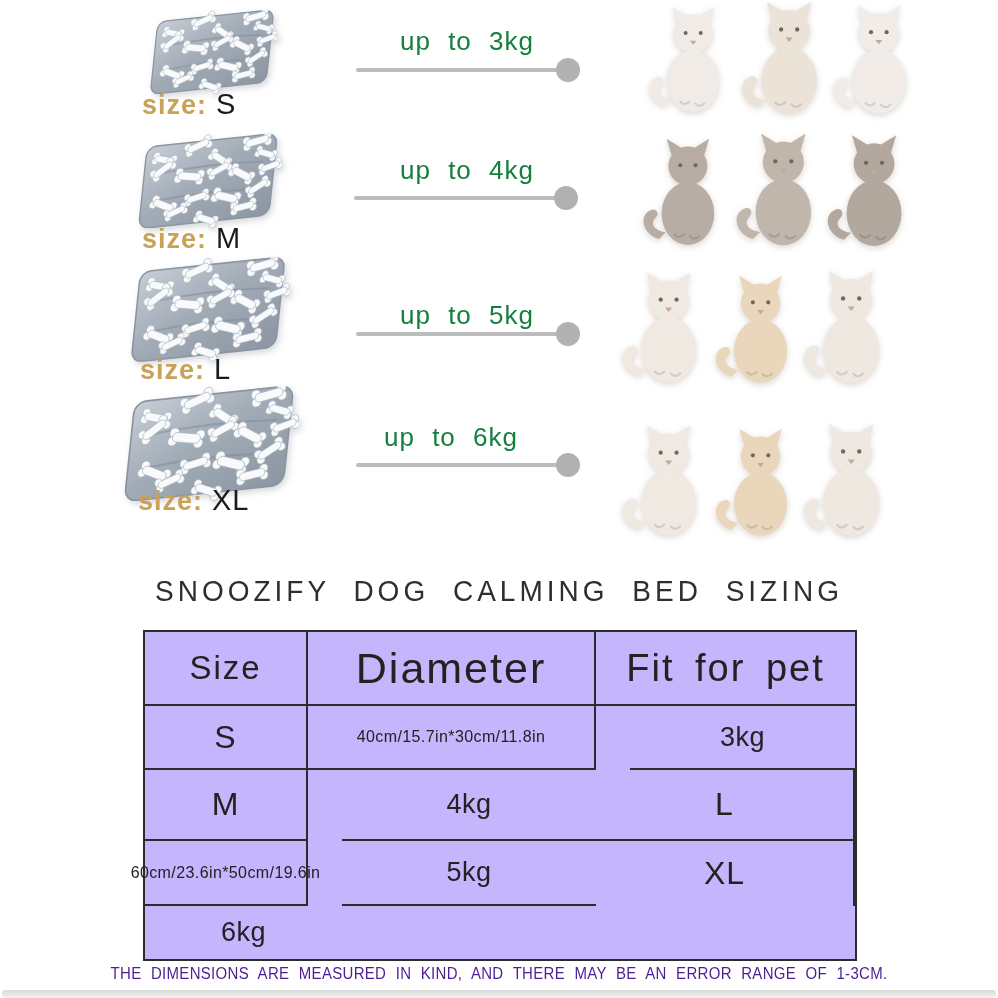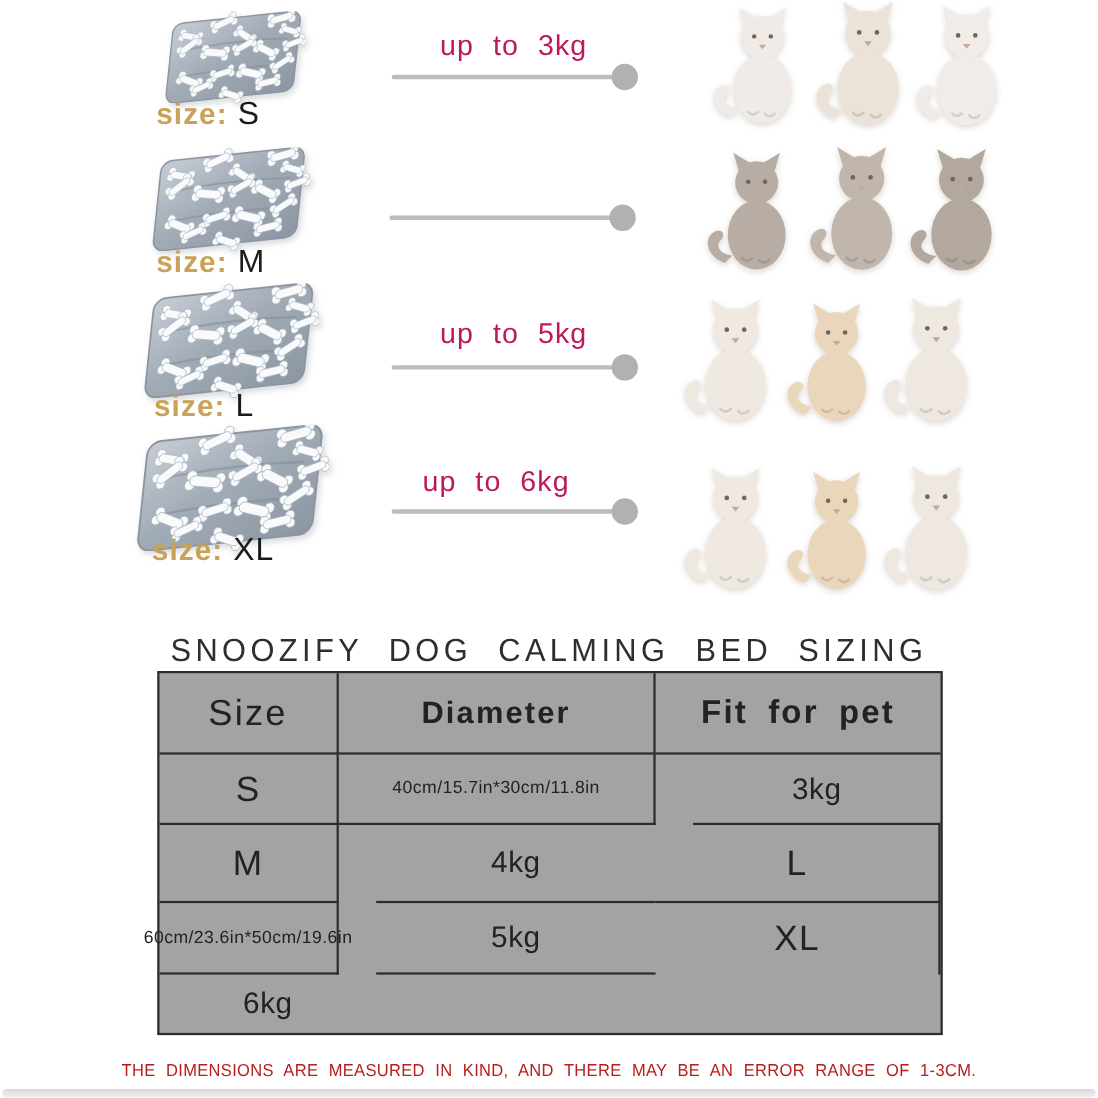--- a/index.html
+++ b/index.html
@@ -11,60 +11,60 @@
 
   
   .mat-svg{display:block;filter:drop-shadow(2px 3px 3px rgba(90,100,110,.25));}
   .cats-svg{display:block;filter:drop-shadow(0 2px 3px rgba(140,125,110,.32));}
 
   .size-label{display:flex;align-items:baseline;gap:9px;white-space:nowrap;}
   .size-label .word{font-size:27px;color:var(--size-label,#c8a257);letter-spacing:1px;font-weight:bold;}
   .size-label .val{font-size:29px;color:#1b1b1b;letter-spacing:1px;}
 
   .weight-text{
-    font-size:26px;color:#be185d;text-align:center;letter-spacing:1px;word-spacing:9px;
+    font-size:26px;color:#15803d;text-align:center;letter-spacing:1px;word-spacing:9px;
     width:222px;white-space:nowrap;
   }
   .indicator{display:flex;align-items:center;width:224px;}
   .indicator .line{flex:1;height:4px;background:var(--indicator-line,#bcbcbc);border-radius:2px;}
   .indicator .dot{width:24px;height:24px;border-radius:50%;background:var(--indicator-dot,#b1b1b1);margin-left:-3px;flex:0 0 auto;}
 
   
   .main-title{
     left:0;right:0;top:576px;text-align:center;font-size:28px;color:#2e2e2e;
     letter-spacing:4px;word-spacing:12px;font-weight:400;white-space:nowrap;
     transform:scaleY(1.04);
   }
 
   
   .size-table{
-    left:143px;top:610px;width:714px;background:#a3a3a3;
+    left:143px;top:630px;width:714px;background:#c4b5fd;
     border:2.5px solid var(--table-border,#2c2c2c);
     display:grid;grid-template-columns:163px 288px 1fr;
     grid-template-rows:74px 64px 71px 65px 53px;
     box-sizing:border-box;
   }
   .cell{
     display:flex;align-items:center;justify-content:center;
     border-right:2px solid var(--table-border,#2c2c2c);
     border-bottom:2px solid var(--table-border,#2c2c2c);
     white-space:nowrap;color:#222;
   }
   .cell.endcol{border-right:none;}
   .cell.lastrow{border-bottom:none;}
   .cell.head-size{font-size:33px;letter-spacing:2px;}
-  .cell.head-diam{font-size:28px;letter-spacing:2px;font-weight:bold;}
-  .cell.head-fit{font-size:30px;letter-spacing:2px;word-spacing:8px;font-weight:bold;}
+  .cell.head-diam{font-size:43px;letter-spacing:2px;}
+  .cell.head-fit{font-size:38px;letter-spacing:2px;word-spacing:8px;}
   .cell.c-size{font-size:32px;letter-spacing:1px;}
   .cell.c-diam{font-size:16px;letter-spacing:.4px;}
   .cell.c-fit{font-size:27px;letter-spacing:.5px;margin-left:34px;}
 
   
   .footnote{
-    left:0;right:0;top:965px;text-align:center;font-size:15px;color:#b91c1c;
+    left:0;right:0;top:965px;text-align:center;font-size:15px;color:#4c1d95;
     letter-spacing:.3px;word-spacing:5px;white-space:nowrap;transform:scaleY(1.05);
   }
   .bottom-bar{
     left:2px;right:2px;bottom:0;height:8px;border-radius:4px;
     background:linear-gradient(#d9d9d9,#f1f1f1);
   }
 </style>
 </head>
 <body>
 
@@ -148,20 +148,21 @@
 
   <div class="abs" style="left:134px;top:133px">
     <svg class="mat-svg" width="148" height="96" viewBox="0 0 210 134">
         <use href="#mat"></use>
       </svg>
   </div>
   <div class="abs size-label" style="left:142px;top:222px">
     <span class="word">size:</span>
     <span class="val">M</span>
   </div>
+  <div class="abs weight-text" style="left:356px;top:155px">up to 4kg</div>
   <div class="abs indicator" style="left:354px;top:186px">
     <div class="line"></div>
     <div class="dot"></div>
   </div>
   <div class="abs" style="left:612px;top:130px">
     <svg class="cats-svg" width="332" height="118" viewBox="0 0 320 132">
       <use href="#cat" transform="translate(6,8) scale(0.95)" style="color:#b8ada4"></use>
       <use href="#cat" transform="translate(110,2)" style="color:#c1b6ac"></use>
       <use href="#cat" transform="translate(212,4) scale(0.99)" style="color:#b3a89e"></use>
     </svg>
@@ -169,21 +170,21 @@
 
   <div class="abs" style="left:126px;top:257px">
     <svg class="mat-svg" width="164" height="105" viewBox="0 0 210 134">
         <use href="#mat"></use>
       </svg>
   </div>
   <div class="abs size-label" style="left:140px;top:353px">
     <span class="word">size:</span>
     <span class="val">L</span>
   </div>
-  <div class="abs weight-text" style="left:356px;top:288px">up to 5kg</div>
+  <div class="abs weight-text" style="left:356px;top:300px">up to 5kg</div>
   <div class="abs indicator" style="left:356px;top:322px">
     <div class="line"></div>
     <div class="dot"></div>
   </div>
   <div class="abs" style="left:614px;top:252px">
     <svg class="cats-svg" width="282" height="150" viewBox="0 0 320 132">
       <use href="#cat" transform="translate(6,2) scale(1.0)" style="color:#efe9e2"></use>
       <use href="#cat" transform="translate(112,6) scale(0.97)" style="color:#e9d6bb"></use>
       <use href="#cat" transform="translate(212,0) scale(1.02)" style="color:#eee8e1"></use>
     </svg>

